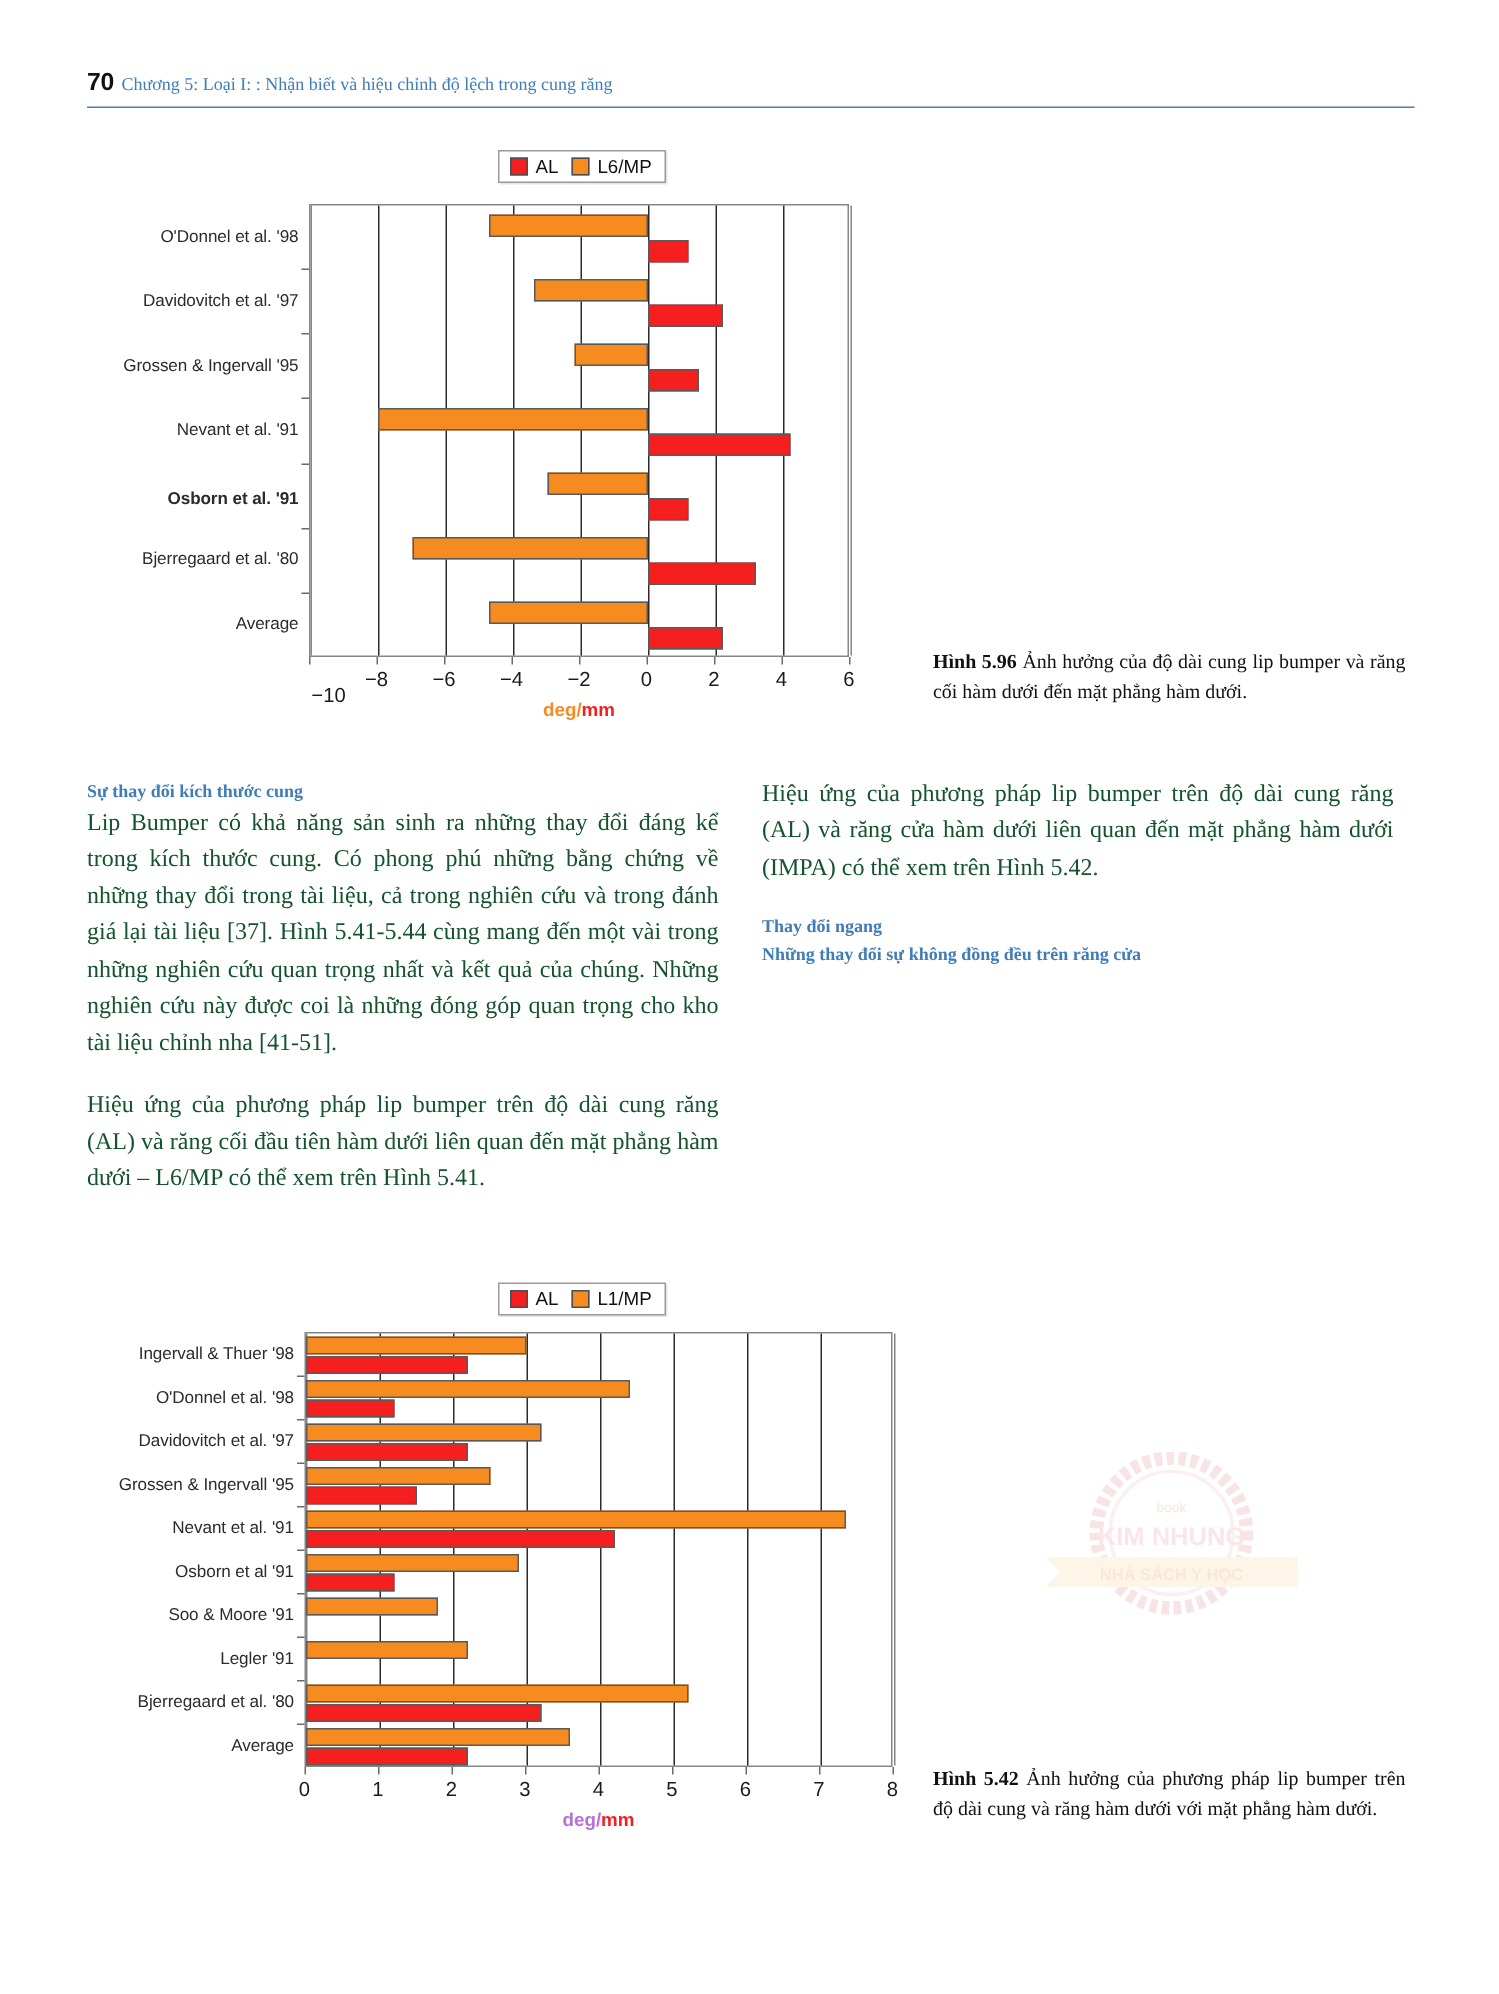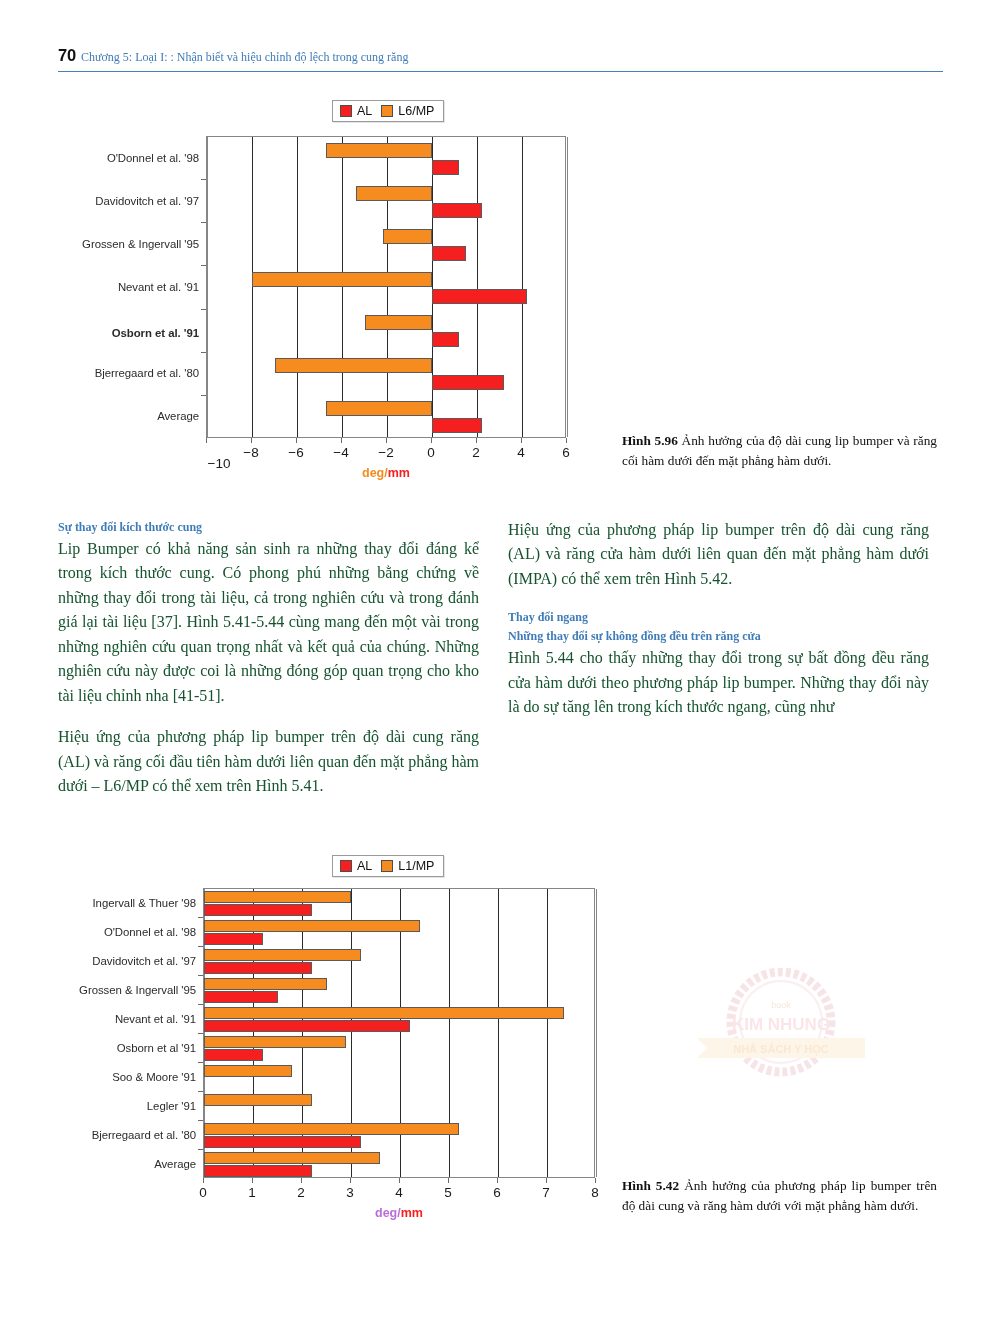--- a/index.html
+++ b/index.html
@@ -259,21 +259,20 @@
 <div class="col" id="left-col" style="left:58px; top:518px;">
   <h3 class="subhead">Sự thay đổi kích thước cung</h3>
   <p class="para">Lip Bumper có khả năng sản sinh ra những thay đổi đáng kể trong kích thước cung. Có phong phú những bằng chứng về những thay đổi trong tài liệu, cả trong nghiên cứu và trong đánh giá lại tài liệu [37]. Hình 5.41-5.44 cùng mang đến một vài trong những nghiên cứu quan trọng nhất và kết quả của chúng. Những nghiên cứu này được coi là những đóng góp quan trọng cho kho tài liệu chỉnh nha [41-51].</p>
   <p class="para last">Hiệu ứng của phương pháp lip bumper trên độ dài cung răng (AL) và răng cối đầu tiên hàm dưới liên quan đến mặt phẳng hàm dưới – L6/MP có thể xem trên Hình 5.41.</p>
 </div>
 
 <div class="col" id="right-col" style="left:508px; top:518px;">
   <p class="para">Hiệu ứng của phương pháp lip bumper trên độ dài cung răng (AL) và răng cửa hàm dưới liên quan đến mặt phẳng hàm dưới (IMPA) có thể xem trên Hình 5.42.</p>
   <h3 class="subhead">Thay đổi ngang</h3>
   <h3 class="subhead">Những thay đổi sự không đồng đều trên răng cửa</h3>
-  <p class="para last">Hình 5.44 cho thấy những thay đổi trong sự bất đồng đều răng cửa hàm dưới theo phương pháp lip bumper. Những thay đổi này là do sự tăng lên trong kích thước ngang, cũng như</p>
 </div>
 
 <div id="watermark">
   <svg viewBox="0 0 196 112" width="196" height="112">
     <circle cx="98" cy="54" r="50" fill="none" stroke="#f7e2e4" stroke-width="9" stroke-dasharray="5 3"></circle>
     <circle cx="98" cy="54" r="41" fill="none" stroke="#fbeef0" stroke-width="2.4"></circle>
     <text x="98" y="40" text-anchor="middle" font-family="'Liberation Sans',sans-serif" font-size="9" fill="#f6e4d4">book</text>
     <text x="98" y="62" text-anchor="middle" font-family="'Liberation Sans',sans-serif" font-size="17" font-weight="bold" fill="#fae4e6">KIM NHUNG</text>
     <path d="M14 70 L182 70 L182 90 L172 80 L182 90 L14 90 L24 80 Z" fill="#fdf4e6"></path>
     <text x="98" y="85" text-anchor="middle" font-family="'Liberation Sans',sans-serif" font-size="11" font-weight="bold" fill="#fbe6cf">NHÀ SÁCH Y HỌC</text>

